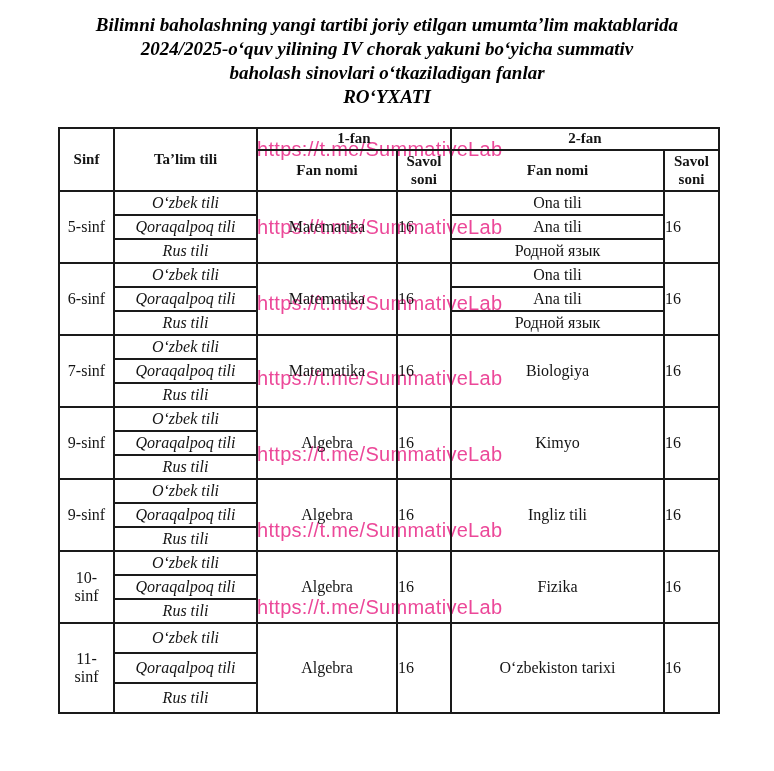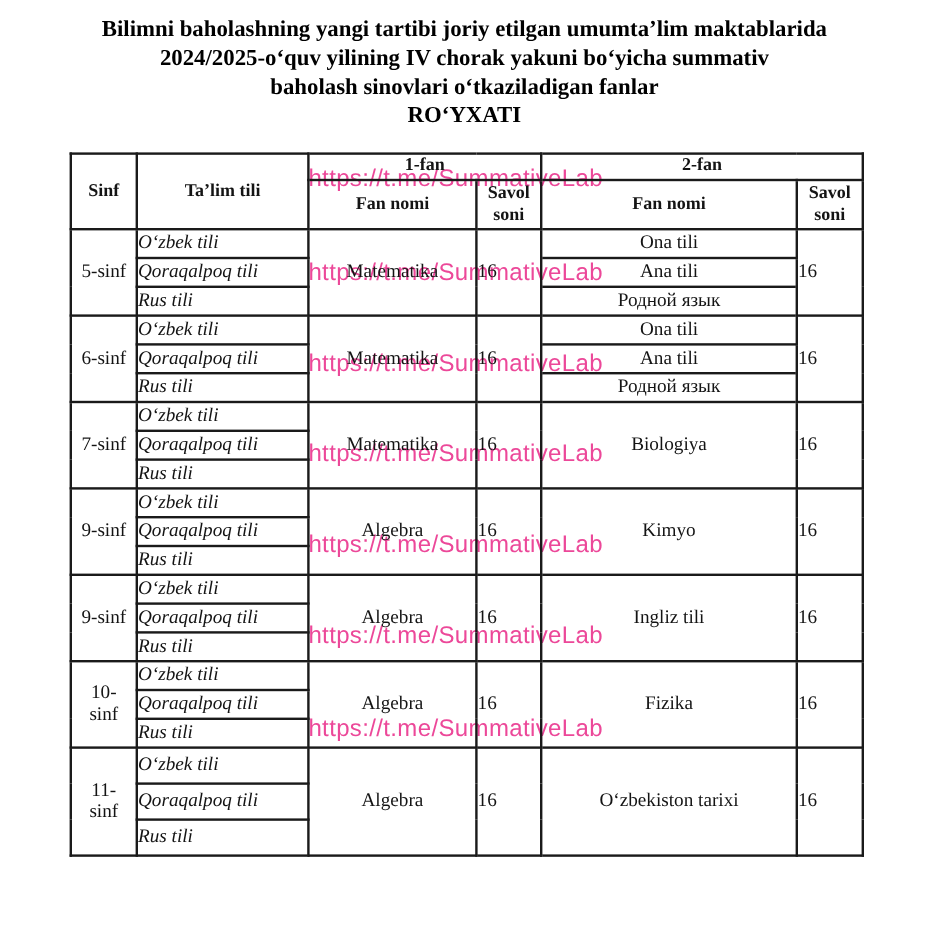--- a/index.html
+++ b/index.html
@@ -3,21 +3,21 @@
 <meta charset="utf-8">
 <style>
   html,body{margin:0;padding:0;background:#fff;}
   .page{
     position:relative;width:774px;height:771px;background:#ffffff;overflow:hidden;
     font-family:"Liberation Serif",serif;color:#141414;
   }
   
   .title{
     position:absolute;top:13px;left:0;width:774px;text-align:center;
-    font-weight:bold;font-size:19px;line-height:24px;color:#000;
+    font-weight:bold;font-size:19px;line-height:24px;color:#000;font-style:italic;
   }
   
   .wm{
     position:absolute;left:257px;z-index:1;white-space:nowrap;
     font-family:"Liberation Sans",sans-serif;font-size:20px;
     color:#ec4899;letter-spacing:0.3px;
   }
   
   table.main{
     position:absolute;left:58px;top:127px;width:660px;z-index:2;
@@ -27,21 +27,21 @@
   table.main td, table.main th{
     border:2px solid #1a1a1a;padding:0;background:transparent;
     vertical-align:middle;overflow:hidden;
   }
   table.main th{font-weight:bold;font-size:15px;text-align:center;line-height:1.15;}
   tr.hr1{height:22px;}
   tr.hr2{height:41px;}
   tr.r{height:24px;}
   tr.r11{height:30px;}
   td.sinf{text-align:center;white-space:pre-line;line-height:1.15;}
-  td.lang{font-style:italic;text-align:left;padding-left:8px;}
+  td.lang{font-style:italic;text-align:center;padding-left:8px;}
   td.fan{text-align:center;}
   td.savol{font-family:Liberation Serif, serif;}
   td.top{vertical-align:top;padding-top:3px;}
   td.low{padding-top:24px;}
   th.savolh{padding:0 4px;}
 </style>
 </head>
 <body>
 
 <div class="page">

